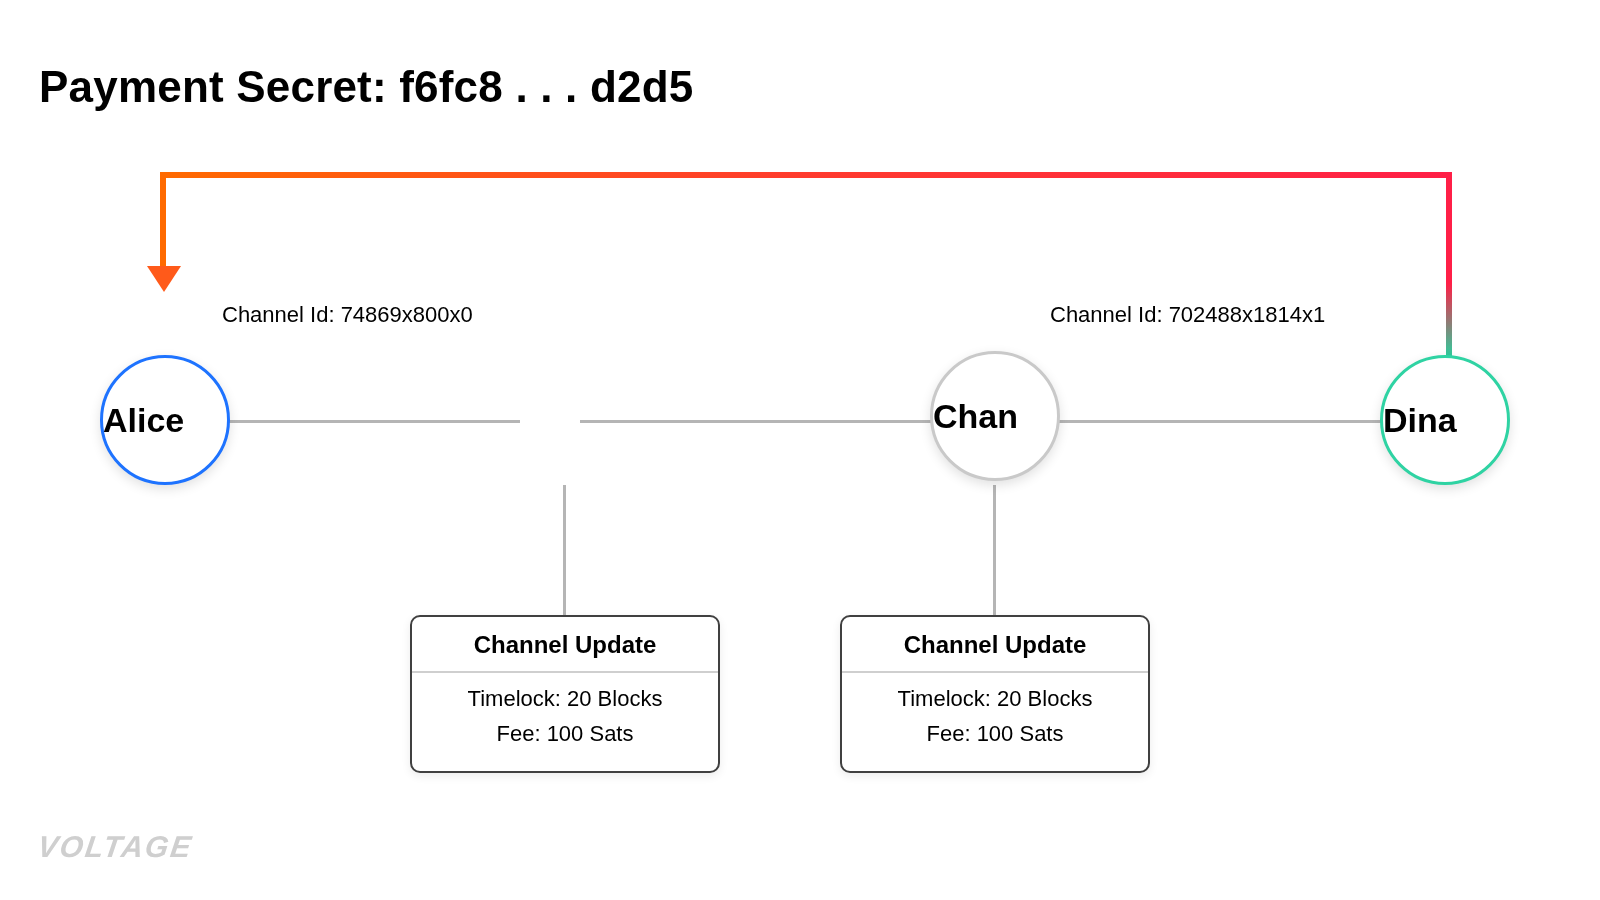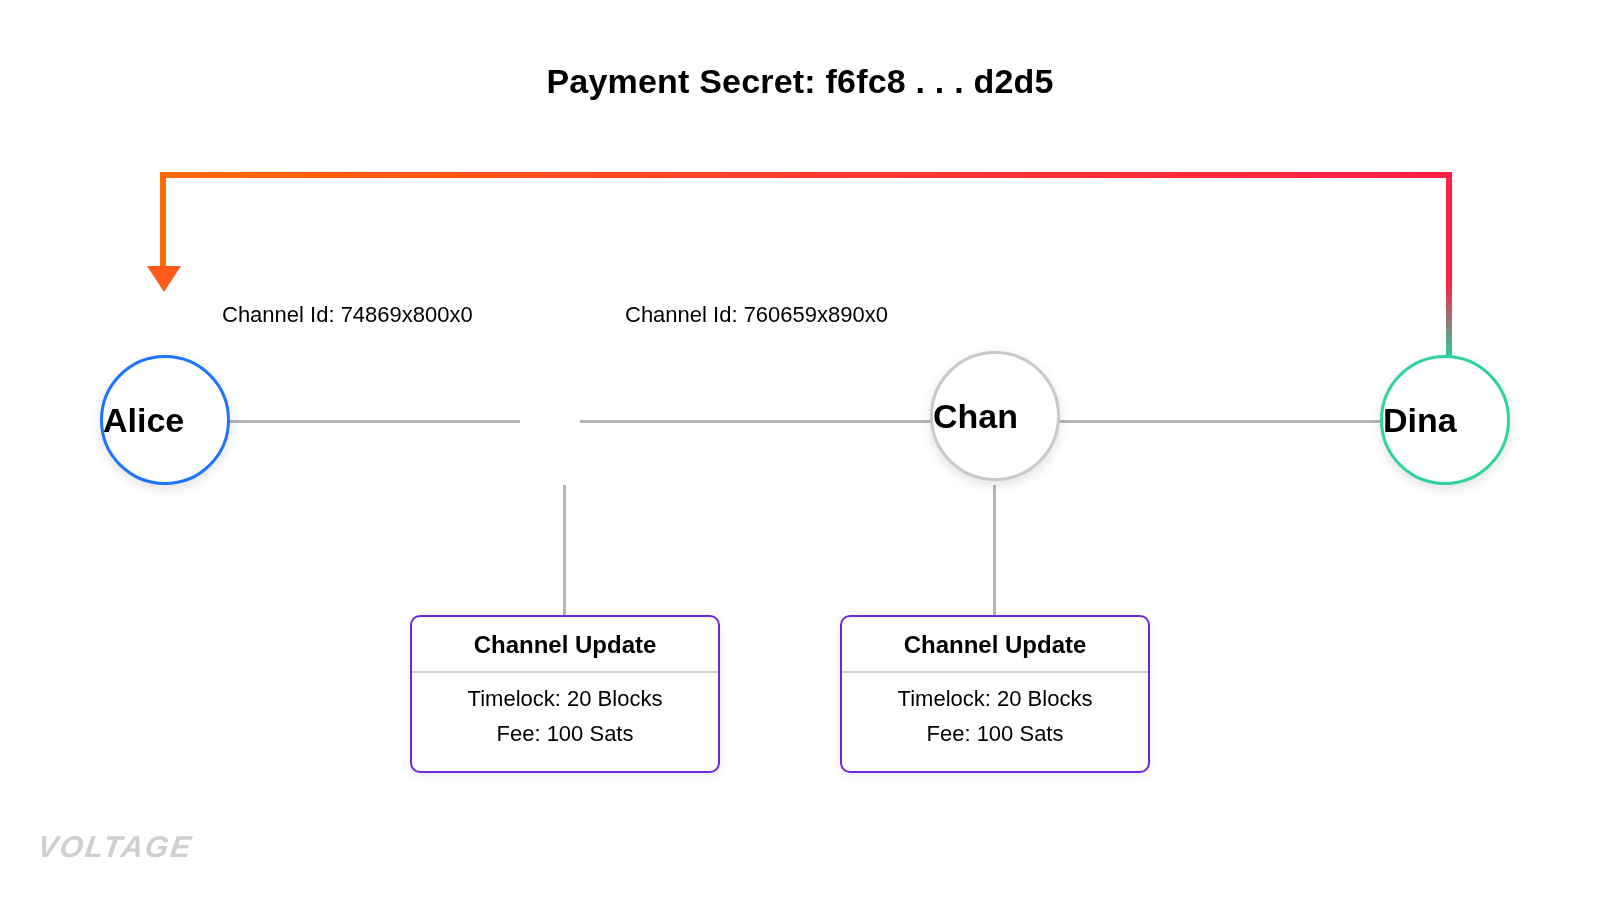--- a/index.html
+++ b/index.html
@@ -17,24 +17,24 @@
     position: relative;
     width: 1600px;
     height: 900px;
   }
 
   .title {
     position: absolute;
     top: 62px;
     left: 0;
     right: 0;
-    text-align: center;
     font-weight: 800;
-    font-size: 34px;
+    font-size: 44px;
     letter-spacing: 0.2px;
+    padding-left: 39px;
   }
 
   .channel-label {
     position: absolute;
     font-weight: 400;
     font-size: 22px;
     white-space: nowrap;
   }
 
   .hline {
@@ -62,21 +62,21 @@
     font-weight: 800;
     font-size: 34px;
     box-sizing: border-box;
   }
   .node.alice { border-color: #1e73ff; }
   .node.dina  { border-color: #2fd3a3; }
 
   .card {
     position: absolute;
     width: 310px;
-    border: 2px solid #6d28d9;
+    border: 2px solid #404040;
     border-radius: 10px;
     background: #ffffff;
     box-shadow: 0 3px 10px rgba(0,0,0,0.08);
     box-sizing: border-box;
   }
   .card .card-title {
     text-align: center;
     font-weight: 800;
     font-size: 24px;
     padding: 14px 10px 12px 10px;
@@ -154,21 +154,21 @@
   <div class="top-connector-top"></div>
   <div class="top-connector-left"></div>
   <div class="top-connector-right"></div>
   <div class="arrowhead"></div>
 
   <div class="hline" style="left:200px; top:420px; width:320px;"></div>
   <div class="hline" style="left:580px; top:420px; width:380px;"></div>
   <div class="hline" style="left:1010px; top:420px; width:390px;"></div>
 
   <div class="channel-label" style="left:222px; top:302px;">Channel Id: 74869x800x0</div>
-  <div class="channel-label" style="left:625px; top:302px;">Channel Id: 760659x890x0</div>
+  <div class="channel-label" style="left:1050px; top:302px;">Channel Id: 702488x1814x1</div>
 
   <div class="vline" style="left:563px; top:485px; height:130px;"></div>
   <div class="vline" style="left:993px; top:485px; height:130px;"></div>
 
   <div class="node alice" style="left:100px; top:355px;">
     <span>Alice</span>
   </div>
   <div class="node" style="left:930px; top:351px;">
     <span>Chan</span>
   </div>

